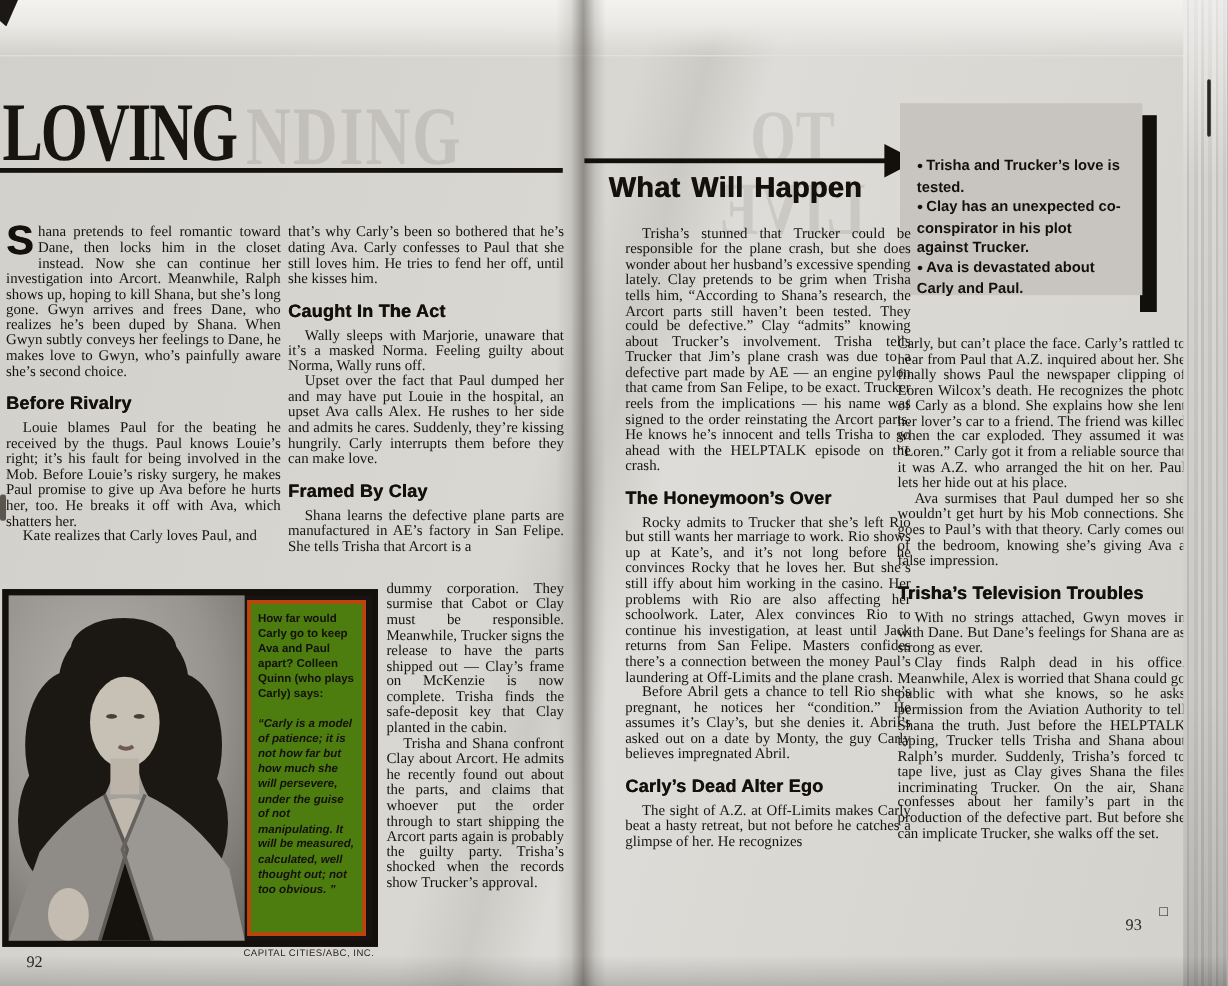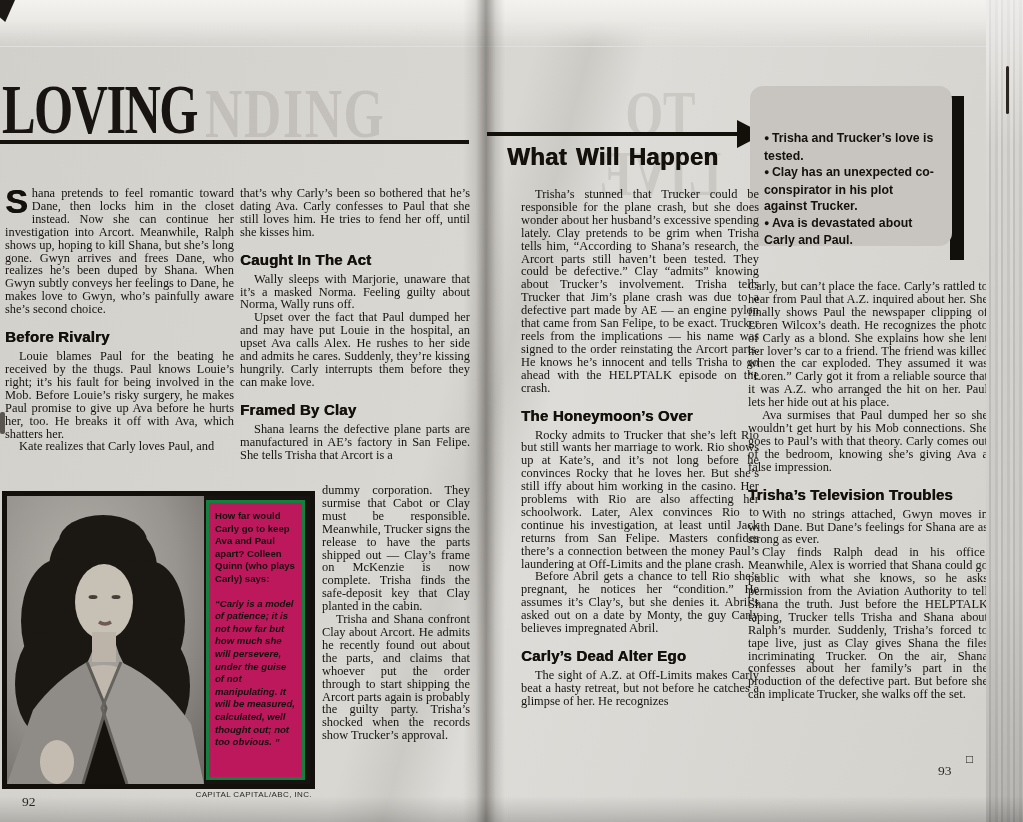--- a/index.html
+++ b/index.html
@@ -46,42 +46,42 @@
 
   .lcol1{left:5px;top:187px;width:229px;}
   .lcol2{left:240px;top:187px;width:230px;}
   .lcol2n{left:322px;top:484px;width:148px;}
 
   
   .photo-frame{left:2px;top:491px;width:313px;height:298px;background:#161310;
     border:5px solid #13100c;box-sizing:border-box;}
   .photo-svg{position:absolute;left:0;top:0;}
   .caption-panel{position:absolute;left:199px;top:4px;width:99px;height:280px;
-    background:#be185d;border:3px solid #15803d;box-sizing:border-box;
+    background:#4d7c0f;border:3px solid #c2410c;box-sizing:border-box;
     padding:7px 6px;font:700 9.6px/12.6px "Liberation Sans",sans-serif;color:#14110c;}
   .caption-quote{margin-top:12px;font-style:italic;}
   .credit{left:120px;top:790px;width:192px;text-align:right;
     font:8px/9px "Liberation Sans",sans-serif;letter-spacing:0.4px;color:#2b2824;}
   .pagenum{font:13.5px/14px "Liberation Serif",serif;color:#2b2824;}
   .pn-left{left:22px;top:795px;}
   .pn-right{left:938px;top:764px;}
 
   
   .ghost-right{left:545px;top:84px;width:230px;font:700 58px/56px "Liberation Serif",serif;
     letter-spacing:1px;transform:scale(-0.84,1.08);transform-origin:center top;
     color:rgba(55,52,46,0.11);text-align:center;}
   .arrow-line{left:487px;top:132px;width:255px;height:4px;background:#13100a;}
   .arrow-head{left:737px;top:120px;width:0;height:0;
     border-top:14px solid transparent;border-bottom:14px solid transparent;
     border-left:27px solid #13100a;}
   .headline-right{left:507px;top:144px;width:240px;font:700 24px/26px "Liberation Sans",sans-serif;
     letter-spacing:0.3px;word-spacing:2px;color:#14110c;text-shadow:0.7px 0 0 currentColor;}
   .teaser{left:750px;top:86px;width:202px;height:160px;background:#c8c5c0;
     box-sizing:border-box;padding:44px 13px 0 14px;
-    font:700 12.3px/16.5px "Liberation Sans",sans-serif;color:#14110c;border-radius:13px;}
+    font:700 12.3px/16.5px "Liberation Sans",sans-serif;color:#14110c;}
   .teaser-item::before{content:"● ";font-size:9px;position:relative;top:-1px;}
   .teaser-shadow{left:950px;top:96px;width:14px;height:164px;background:#12100a;}
   .rcol1{left:505px;top:188px;width:238px;margin-left:16px;}
   .rcol2{left:748px;top:280px;width:240px;}
   .endmark{left:966px;top:753px;font:12px/12px "Liberation Serif",serif;color:#17140f;}
 </style>
 </head>
 <body>
 
 <div id="scan">
@@ -145,21 +145,21 @@
       <path d="M80 166 L99 212 L76 288" stroke="#5d5a55" stroke-width="3" fill="none"></path>
       <path d="M114 166 L95 212 L120 288" stroke="#66635e" stroke-width="3" fill="none"></path>
       <ellipse cx="50" cy="266" rx="17" ry="22" fill="#c4bcb0"></ellipse>
     </svg>
     <div class="caption-panel">
       <div>How far would Carly go to keep Ava and Paul apart? Colleen Quinn (who plays Carly) says:</div>
       <div class="caption-quote">“Carly is a model of patience; it is not how far but how much she will persevere, under the guise of not manipulating. It will be measured, calculated, well thought out; not too obvious. ”</div>
     </div>
   </div>
 
-  <div class="abs credit">CAPITAL CAPITAL/ABC, INC.</div>
+  <div class="abs credit">CAPITAL CITIES/ABC, INC.</div>
   <div class="abs pagenum pn-left">92</div>
 
   <div class="abs ghost-right">TO LIVE</div>
   <div class="abs gutter"></div>
 
   <div class="abs arrow-line"></div>
   <div class="abs arrow-head"></div>
   <div class="abs headline-right">What Will Happen</div>
 
   <div class="abs teaser-shadow"></div>

